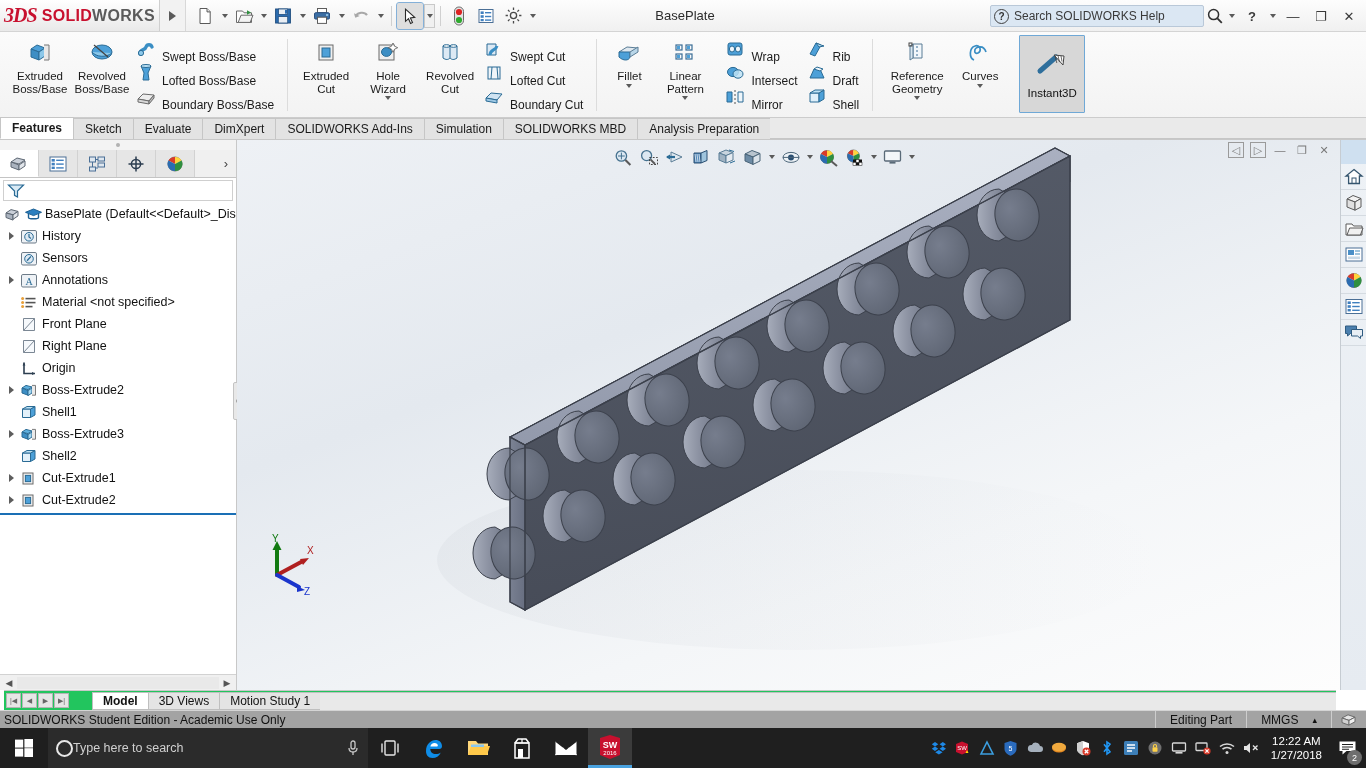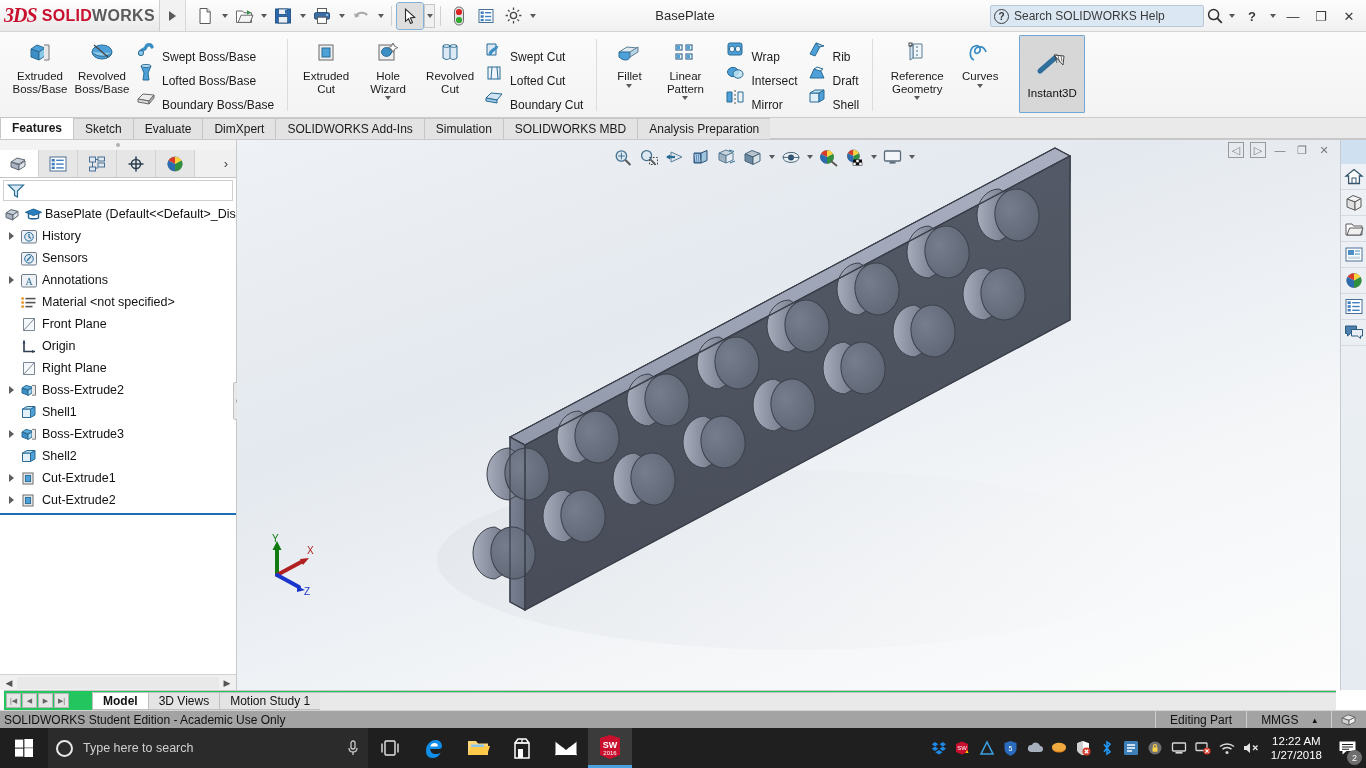--- a/index.html
+++ b/index.html
@@ -186,21 +186,21 @@
   .sb-cell { padding:0 14px; height:18px; display:flex; align-items:center; border-left:1px solid #cdcdcd; }
 
   
   .taskbar {
     position:absolute; left:0; top:728px; width:1366px; height:40px;
     background:#1f1f1f; display:flex; align-items:center;
   }
   .start { width:48px;height:40px;display:flex;align-items:center;justify-content:center; }
   .tsearch {
     width:320px; height:40px; background:#2b2b2b; display:flex; align-items:center;
-    gap:10px; padding:0 8px;
+    padding:0 8px;
   }
   .tsearch .circ { width:17px;height:17px;border:2px solid #e8e8e8;border-radius:50%; }
   .tsearch .ph { font-size:12.5px; color:#d0d0d0; flex:1; }
   .tb-icon { width:44px;height:40px;display:flex;align-items:center;justify-content:center; }
   .tb-icon.active { background:#3b3b3b; border-bottom:3px solid #4aa3e0; }
   .tray { margin-left:auto; display:flex; align-items:center; height:40px; padding-right:2px; }
   .tray-ico { width:24px;height:40px;display:flex;align-items:center;justify-content:center; }
   .clock { color:#fff; font-size:11.5px; text-align:center; line-height:14px; padding:0 8px; }
   .notif { width:34px;height:40px;display:flex;align-items:center;justify-content:center;position:relative; }
   .notif-badge { position:absolute; right:2px; bottom:3px; width:15px;height:15px;border-radius:50%;
@@ -765,37 +765,37 @@
             </svg>
         </div>
         <div class="tlabel">Front Plane</div>
       </div>
 
 
       <div class="trow">
         <div class="arrow"></div>
         <div class="tico">
           <svg width="20" height="17" viewBox="0 0 20 17">
-              <path d="M5 2.5v11h11" stroke="#2c3e50" stroke-width="1.6" fill="none"></path>
-              <path d="M16 13.5l-3-1.6v3.2z" fill="#2c3e50"></path>
-              <path d="M5 2.5l-1.4 3h2.8z" fill="#2c3e50"></path>
-            </svg>
-        </div>
-        <div class="tlabel">Origin</div>
+              <path d="M4.5 2.5h11v12h-11z" fill="#f6f9fc" stroke="#7b8794"></path>
+              <path d="M4.5 14.5L15.5 2.5" stroke="#7b8794"></path>
+            </svg>
+        </div>
+        <div class="tlabel">Right Plane</div>
       </div>
 
       <div class="trow">
         <div class="arrow"></div>
         <div class="tico">
           <svg width="20" height="17" viewBox="0 0 20 17">
-              <path d="M4.5 2.5h11v12h-11z" fill="#f6f9fc" stroke="#7b8794"></path>
-              <path d="M4.5 14.5L15.5 2.5" stroke="#7b8794"></path>
-            </svg>
-        </div>
-        <div class="tlabel">Right Plane</div>
+              <path d="M5 2.5v11h11" stroke="#2c3e50" stroke-width="1.6" fill="none"></path>
+              <path d="M16 13.5l-3-1.6v3.2z" fill="#2c3e50"></path>
+              <path d="M5 2.5l-1.4 3h2.8z" fill="#2c3e50"></path>
+            </svg>
+        </div>
+        <div class="tlabel">Origin</div>
       </div>
 
 
       <div class="trow">
         <div class="arrow">
             <div class="t"></div>
           </div>
         <div class="tico">
           <svg width="20" height="17" viewBox="0 0 20 17">
               <path d="M3 6l4-2.6 6 1.6-4 2.6z" fill="#5fb0de" stroke="#2a6b95"></path>

